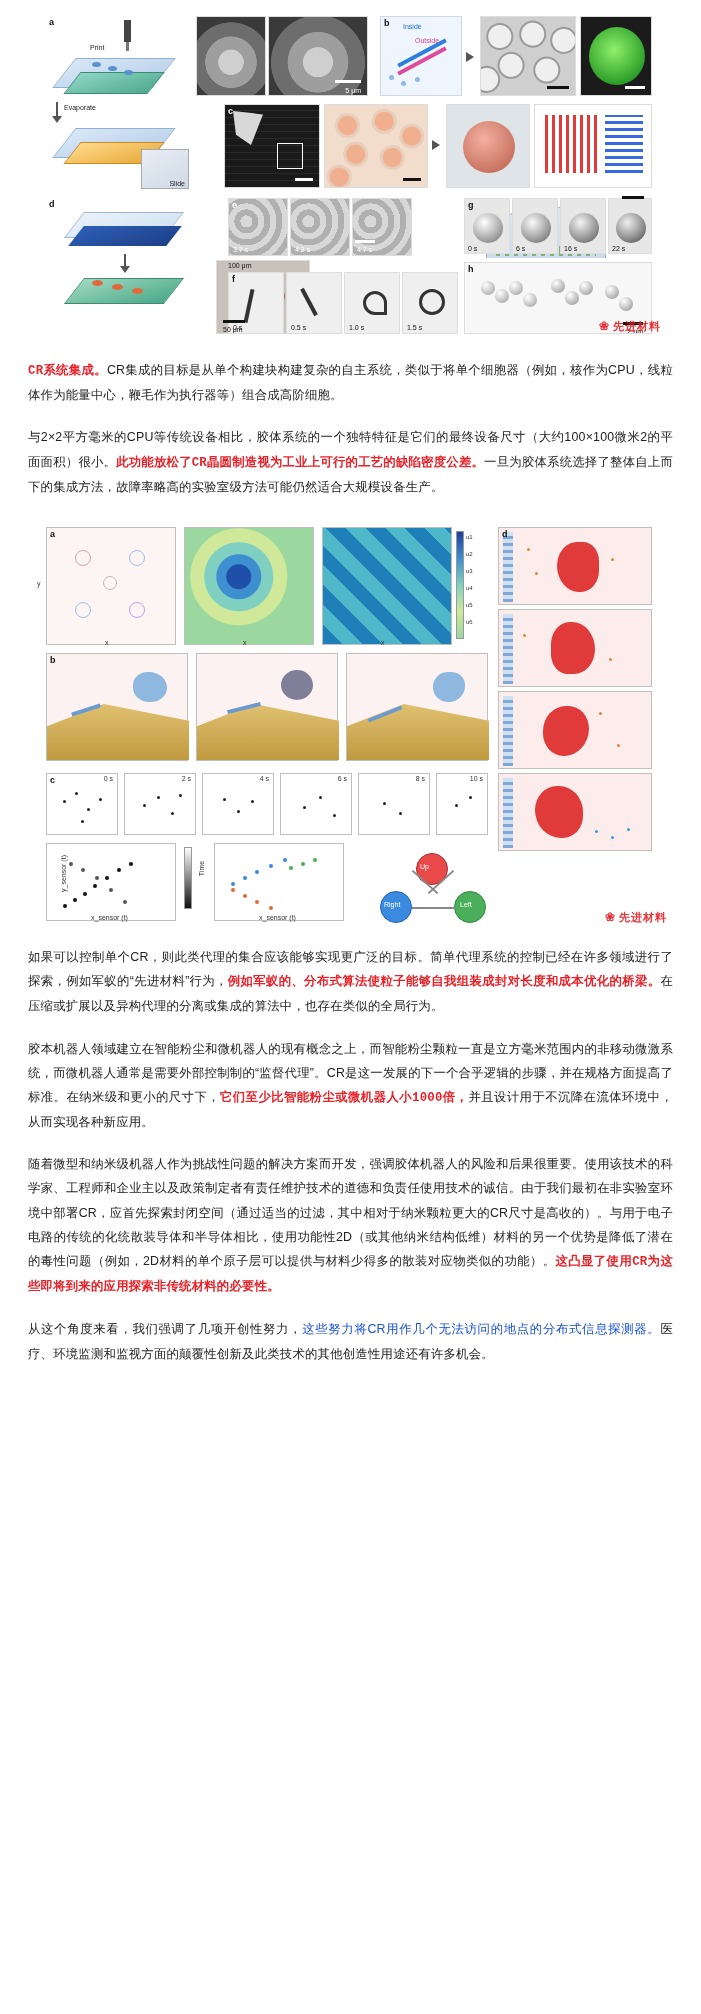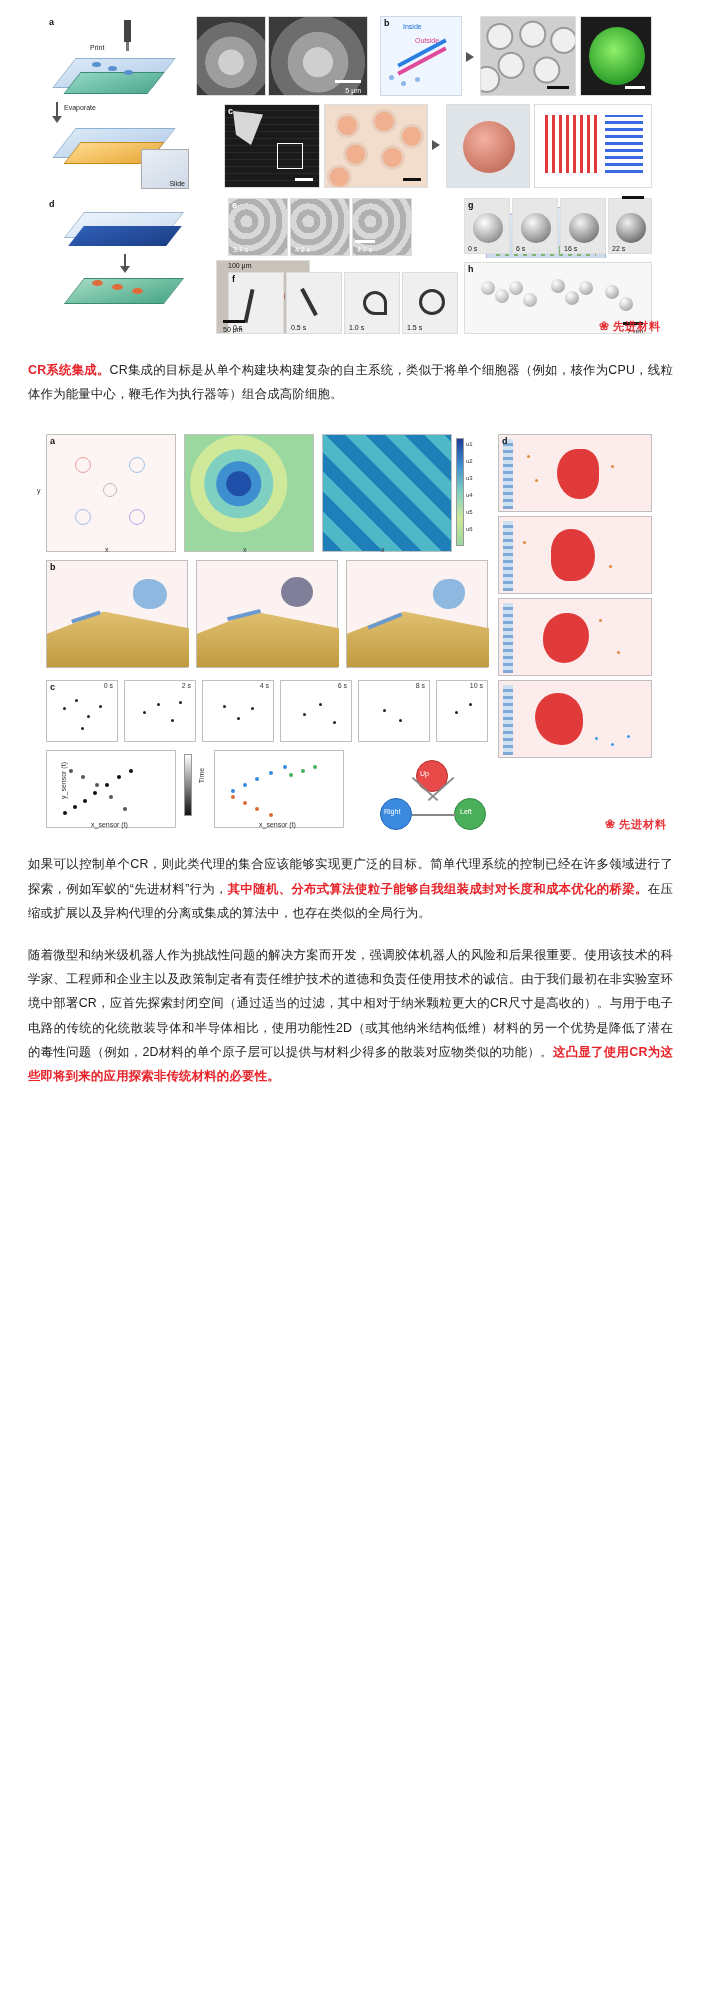--- a/index.html
+++ b/index.html
@@ -113,21 +113,21 @@
   p.para {
     font-size: 12.4px;
     line-height: 1.95;
     color: #222222;
     margin: 18px 0;
     text-align: justify;
     letter-spacing: .2px;
   }
   .hl-blue { color: #1a4fd6; }
   .hl-red { color: #e8232a; }
-  .hl-bold { font-weight: bold; }
+  .hl-bold { font-weight: bold; font-family: Liberation Mono, monospace; }
   .wm {
     position: absolute;
     right: 12px;
     bottom: 14px;
     font-size: 11px;
     color: #e8232a;
     font-weight: bold;
     letter-spacing: 1px;
     z-index: 30;
     opacity: .92;
@@ -317,20 +317,23 @@
 
     <div class="wm" style="right:12px;bottom:6px;">
       <span class="wm-mark">❀</span><span>先进材料</span>
     </div>
   </div>
 
   <p class="para">
     <span class="hl-red hl-bold">CR系统集成。</span><span>CR集成的目标是从单个构建块构建复杂的自主系统，类似于将单个细胞器（例如，核作为CPU，线粒体作为能量中心，鞭毛作为执行器等）组合成高阶细胞。</span>
   </p>
 
+  <p class="para">
+    <span>与2×2平方毫米的CPU等传统设备相比，胶体系统的一个独特特征是它们的最终设备尺寸（大约100×100微米2的平面面积）很小。</span><span class="hl-red hl-bold">此功能放松了CR晶圆制造视为工业上可行的工艺的缺陷密度公差。</span><span>一旦为胶体系统选择了整体自上而下的集成方法，故障率略高的实验室级方法可能仍然适合大规模设备生产。</span>
+  </p>
 
   <div class="fig-block fig2">
 
     <div class="plotbox" style="left:18px; top:10px; width:130px; height:118px; background:#fdf4f4;">
       <span class="plabel">a</span>
       <div class="circO" style="left:28px;top:22px;width:16px;height:16px;border-color:#e8a0a0;"></div>
       <div class="circO" style="left:82px;top:22px;width:16px;height:16px;border-color:#a0c0e8;"></div>
       <div class="circO" style="left:28px;top:74px;width:16px;height:16px;border-color:#a0c0e8;"></div>
       <div class="circO" style="left:82px;top:74px;width:16px;height:16px;border-color:#c0a0e8;"></div>
       <div class="circO" style="left:56px;top:48px;width:14px;height:14px;border-color:#bbbbbb;"></div>
@@ -491,23 +494,29 @@
       <div style="position:absolute;left:54px;top:64px;width:44px;height:2px;background:#888;"></div>
     </div>
 
     <div class="wm" style="right:6px;bottom:2px;">
       <span class="wm-mark">❀</span><span>先进材料</span>
     </div>
   </div>
 
 
   <p class="para">
-    <span>如果可以控制单个CR，则此类代理的集合应该能够实现更广泛的目标。简单代理系统的控制已经在许多领域进行了探索，例如军蚁的“先进材料”行为，</span><span class="hl-red hl-bold">其中随机、分布式算法使粒子能够自我组装成封对长度和成本优化的桥梁。</span><span>在压缩或扩展以及异构代理的分离或集成的算法中，也存在类似的全局行为。</span>
+    <span>如果可以控制单个CR，则此类代理的集合应该能够实现更广泛的目标。简单代理系统的控制已经在许多领域进行了探索，例如军蚁的“先进材料”行为，</span><span class="hl-red hl-bold">例如军蚁的、分布式算法使粒子能够自我组装成封对长度和成本优化的桥梁。</span><span>在压缩或扩展以及异构代理的分离或集成的算法中，也存在类似的全局行为。</span>
   </p>
 
+  <p class="para">
+    <span>胶本机器人领域建立在智能粉尘和微机器人的现有概念之上，而智能粉尘颗粒一直是立方毫米范围内的非移动微激系统，而微机器人通常是需要外部控制制的“监督代理”。CR是这一发展的下一个合乎逻辑的步骤，并在规格方面提高了标准。在纳米级和更小的尺寸下，</span><span class="hl-red hl-bold">它们至少比智能粉尘或微机器人小1000倍，</span><span>并且设计用于不沉降在流体环境中，从而实现各种新应用。</span>
+  </p>
 
 
   <p class="para">
     <span>随着微型和纳米级机器人作为挑战性问题的解决方案而开发，强调胶体机器人的风险和后果很重要。使用该技术的科学家、工程师和企业主以及政策制定者有责任维护技术的道德和负责任使用技术的诚信。由于我们最初在非实验室环境中部署CR，应首先探索封闭空间（通过适当的过滤，其中相对于纳米颗粒更大的CR尺寸是高收的）。与用于电子电路的传统的化统散装导体和半导体相比，使用功能性2D（或其他纳米结构低维）材料的另一个优势是降低了潜在的毒性问题（例如，2D材料的单个原子层可以提供与材料少得多的散装对应物类似的功能）。</span><span class="hl-red hl-bold">这凸显了使用CR为这些即将到来的应用探索非传统材料的必要性。</span>
   </p>
 
+  <p class="para">
+    <span>从这个角度来看，我们强调了几项开创性努力，</span><span class="hl-blue">这些努力将CR用作几个无法访问的地点的分布式信息探测器。</span><span>医疗、环境监测和监视方面的颠覆性创新及此类技术的其他创造性用途还有许多机会。</span>
+  </p>
 
 </div>
 
 </body></html>

